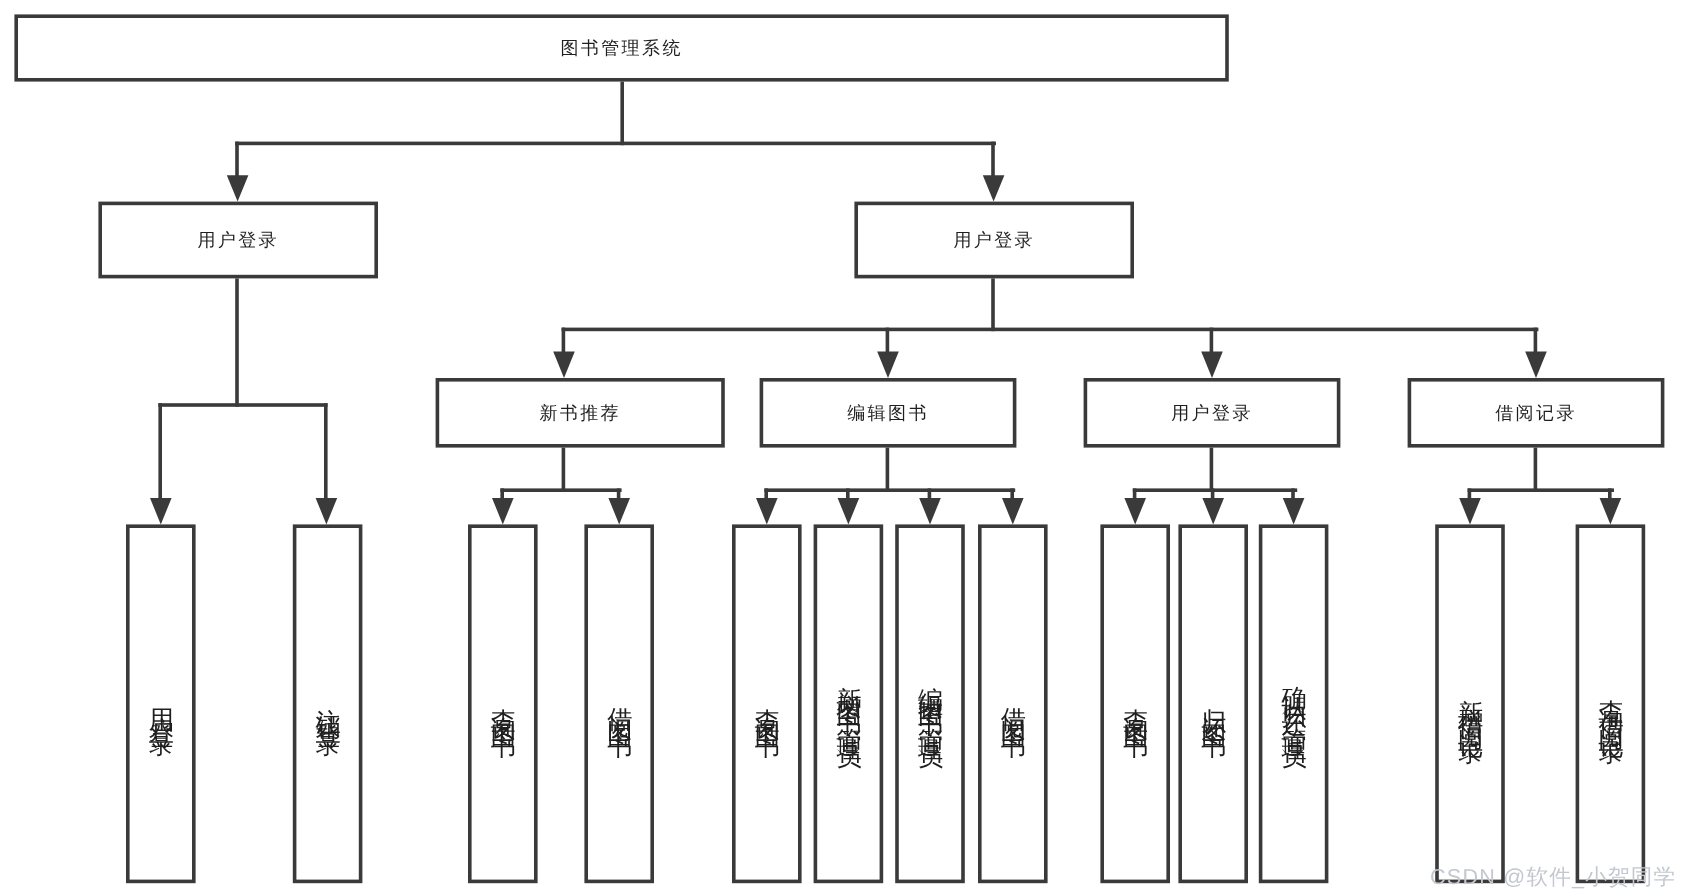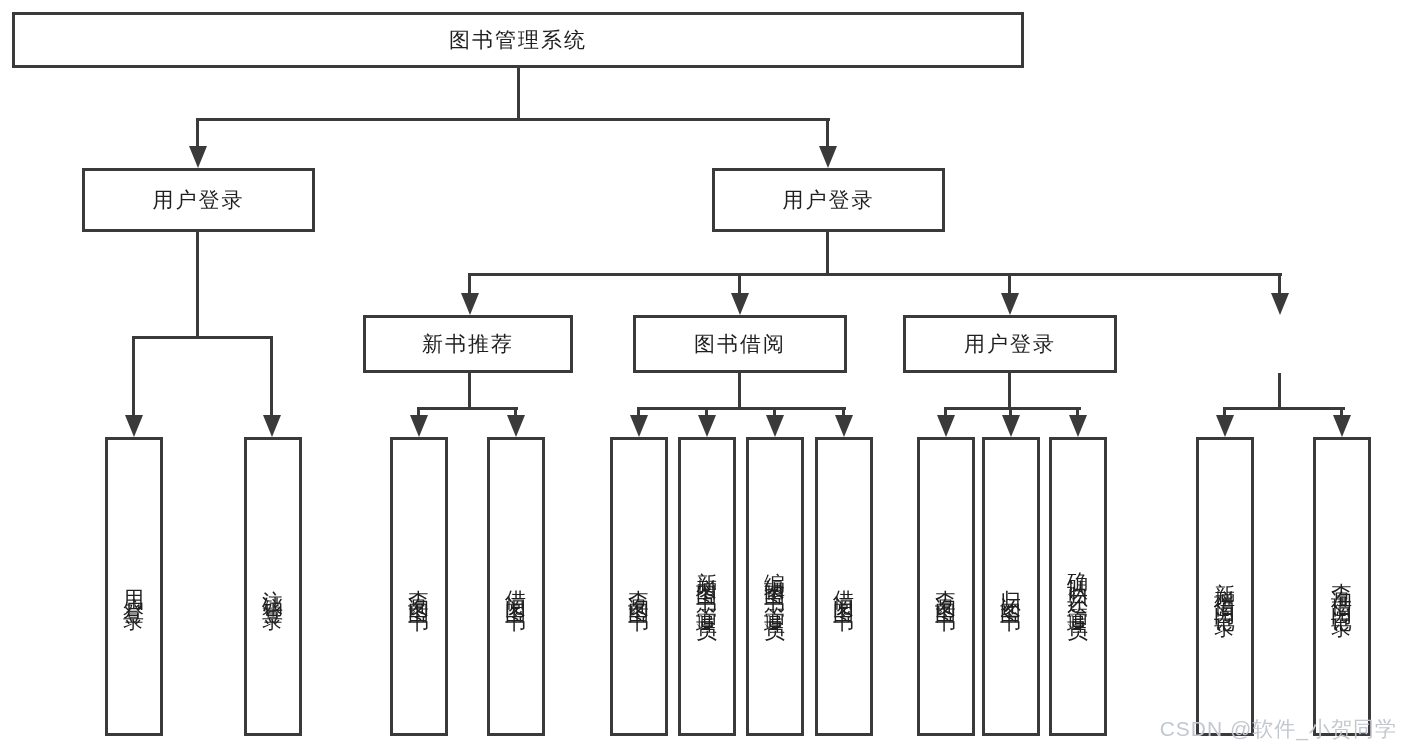--- a/index.html
+++ b/index.html
@@ -14,21 +14,21 @@
     position:absolute;
     box-sizing:border-box;
     border:3px solid #3a3a3a;
     background:#ffffff;
     display:flex;
     align-items:center;
     justify-content:center;
     color:#1f1f1f;
   }
   .node-h{
-    font-size:21px;
+    font-size:15px;
     letter-spacing:2px;
     text-align:center;
   }
   .node-v{
     font-size:21px;
   }
   .node-v .vtext{
     writing-mode:vertical-rl;
     text-orientation:mixed;
     letter-spacing:7px;
@@ -41,44 +41,45 @@
     position:absolute;
     width:0;height:0;
     border-left:9px solid transparent;
     border-right:9px solid transparent;
     border-top:22px solid #3a3a3a;
   }
   .watermark{
     position:absolute;
     right:8px;
     bottom:4px;
-    font-size:21px;
+    font-size:18px;
     color:#c3c7cf;
     letter-spacing:1px;
     white-space:nowrap;
     pointer-events:none;
   }
 </style>
 </head>
 <body>
 
 <div class="canvas">
 
   <div class="node node-h" style="left:12px;top:12px;width:1012px;height:56px">图书管理系统</div>
 
   <div class="node node-h" style="left:82px;top:168px;width:233px;height:64px">用户登录</div>
 
   <div class="node node-h" style="left:712px;top:168px;width:233px;height:64px">用户登录</div>
 
-  <div class="node node-h" style="left:363px;top:315px;width:210px;height:58px">新书推荐</div>
+  <div class="node node-h" style="left:363px;top:315px;width:241px;height:58px">新书推荐</div>
 
-  <div class="node node-h" style="left:633px;top:315px;width:214px;height:58px">图书借阅</div>
+  <div class="node node-h" style="left:633px;top:315px;width:214px;height:58px">编辑图书</div>
 
   <div class="node node-h" style="left:903px;top:315px;width:214px;height:58px">用户登录</div>
 
+  <div class="node node-h" style="left:1173px;top:315px;width:214px;height:58px">借阅记录</div>
 
   <div class="node node-v" style="left:105px;top:437px;width:58px;height:299px">
     <span class="vtext">用户登录</span>
   </div>
   <div class="node node-v" style="left:244px;top:437px;width:58px;height:299px">
     <span class="vtext">注销登录</span>
   </div>
 
   <div class="node node-v" style="left:390px;top:437px;width:58px;height:299px">
     <span class="vtext">查询图书</span>

